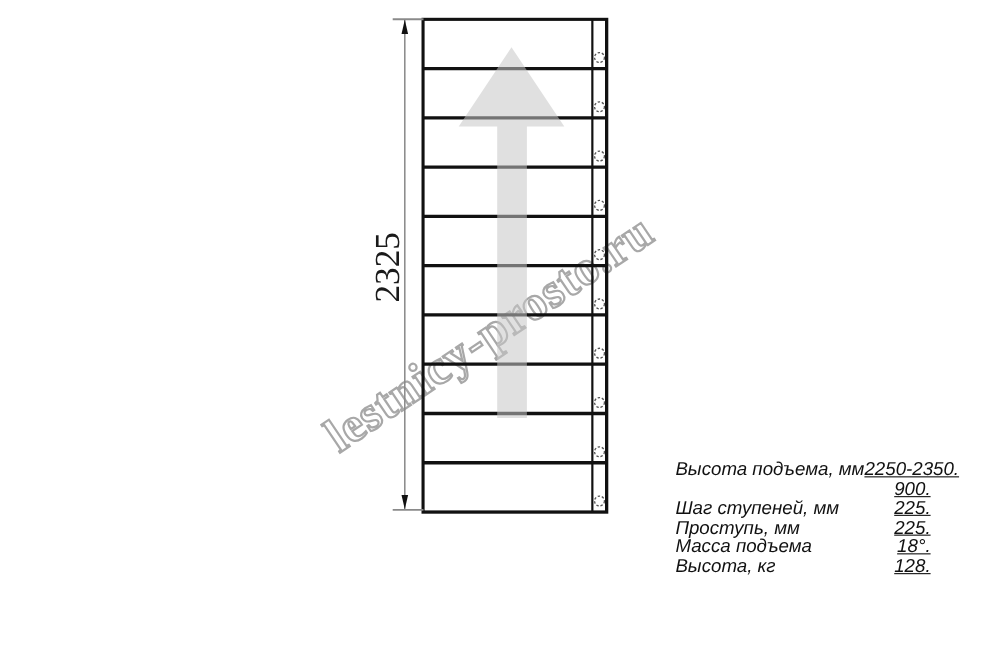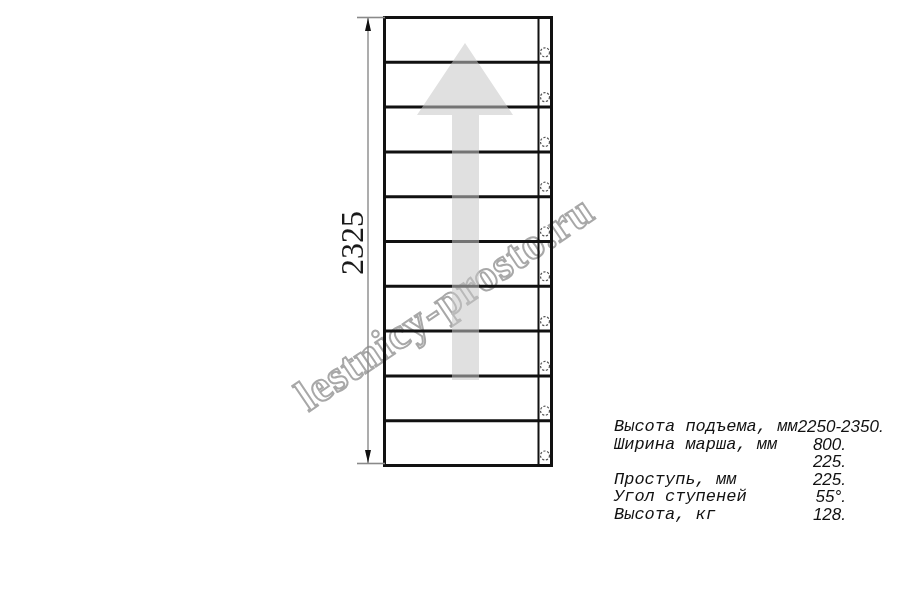--- a/index.html
+++ b/index.html
@@ -68,22 +68,22 @@
     position: absolute;
     left: 614px; top: 418px;
     width: 232px;
     font-style: italic;
     font-size: 17px;
     line-height: 17.5px;
     color: #111111;
     z-index: 4;
   }
   .spec-row { display: flex; }
-  .spec-label { white-space: nowrap; font-family: Liberation Mono, monospace; }
-  .spec-value { margin-left: auto; white-space: nowrap; text-align: right; }
+  .spec-label { white-space: nowrap; }
+  .spec-value { margin-left: auto; white-space: nowrap; text-align: right; text-decoration: underline; }
 </style>
 </head>
 <body>
 
 <div class="watermark" style="-webkit-text-stroke: 2px rgb(168, 168, 168);">lestnicy-prosto.ru</div>
 
 <svg id="stair-svg" class="stair-svg" width="172" height="452" viewBox="0 0 172 452">
     <rect x="1.5" y="1.5" width="167" height="448" fill="none" stroke="#111111" stroke-width="3"></rect>
     <line x1="1.5" y1="46.3" x2="168.5" y2="46.3" stroke="#111111" stroke-width="3"></line>
     <line x1="1.5" y1="91.1" x2="168.5" y2="91.1" stroke="#111111" stroke-width="3"></line>
@@ -119,31 +119,31 @@
   <polygon id="dim-arrow-bottom" points="14,449 11,436 17,436" fill="#111111"></polygon>
 </svg>
 <div class="dim-label">2325</div>
 
 <div class="specs">
   <div class="spec-row">
     <span class="spec-label">Высота подъема, мм</span>
     <span class="spec-value">2250-2350.</span>
   </div>
   <div class="spec-row">
-    <span class="spec-label">Ширина марша, мм</span>
-    <span class="spec-value">800.</span>
+    <span class="spec-value">900.</span>
   </div>
   <div class="spec-row">
+    <span class="spec-label">Шаг ступеней, мм</span>
     <span class="spec-value">225.</span>
   </div>
   <div class="spec-row">
     <span class="spec-label">Проступь, мм</span>
     <span class="spec-value">225.</span>
   </div>
   <div class="spec-row">
-    <span class="spec-label">Угол ступеней</span>
-    <span class="spec-value">55°.</span>
+    <span class="spec-label">Масса подъема</span>
+    <span class="spec-value">18°.</span>
   </div>
   <div class="spec-row">
     <span class="spec-label">Высота, кг</span>
     <span class="spec-value">128.</span>
   </div>
 </div>
 
 </body></html>

